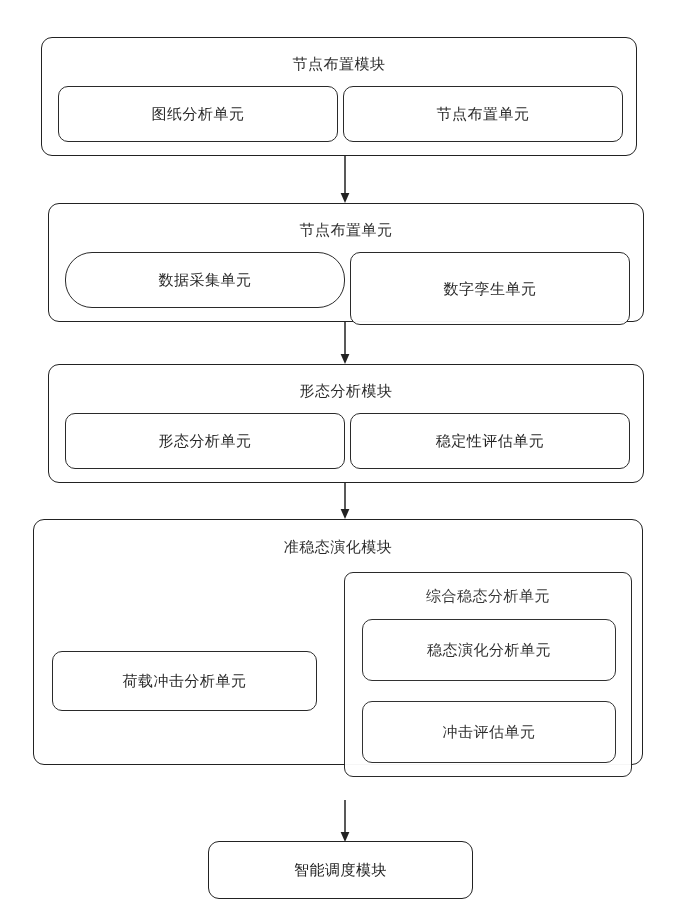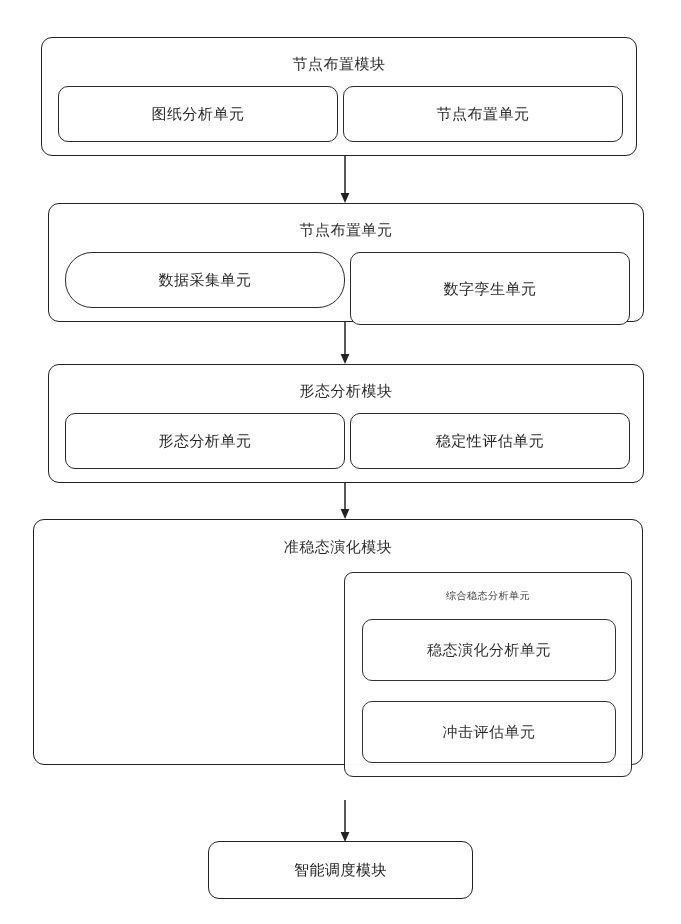--- a/index.html
+++ b/index.html
@@ -63,21 +63,21 @@
     letter-spacing: 0.5px;
     white-space: nowrap;
     filter: blur(0.45px);
     opacity: 0.92;
   }
   .group-label {
     position: absolute;
     left: 0;
     right: 0;
     text-align: center;
-    font-size: 10px;
+    font-size: 15px;
     line-height: 18px;
     color: #141414;
     letter-spacing: 0.5px;
     white-space: nowrap;
     filter: blur(0.45px);
     opacity: 0.92;
   }
 
   
   .connector {
@@ -141,20 +141,23 @@
   <div class="connector" style="left:338px; top:483px; height:36px;">
     <svg width="14" height="36" viewBox="0 0 14 36">
       <line x1="7" y1="0" x2="7" y2="28" stroke="#1a1a1a" stroke-width="1.5"></line>
       <polygon points="7,36 2.6,26 11.4,26" fill="#1a1a1a"></polygon>
     </svg>
   </div>
 
   <div class="box" style="left:33px; top:519px; width:610px; height:246px;">
     <div class="module-title" style="top:18px;">准稳态演化模块</div>
 
+    <div class="box inner" style="left:18px; top:131px; width:265px; height:60px;">
+      <div class="unit-label">荷载冲击分析单元</div>
+    </div>
 
     <div class="box nested-group" style="left:310px; top:52px; width:288px; height:205px;">
       <div class="group-label" style="top:14px;">综合稳态分析单元</div>
 
       <div class="box inner" style="left:17px; top:46px; width:254px; height:62px;">
         <div class="unit-label">稳态演化分析单元</div>
       </div>
 
       <div class="box inner" style="left:17px; top:128px; width:254px; height:62px;padding-left:40px;">
         <div class="unit-label">冲击评估单元</div>

